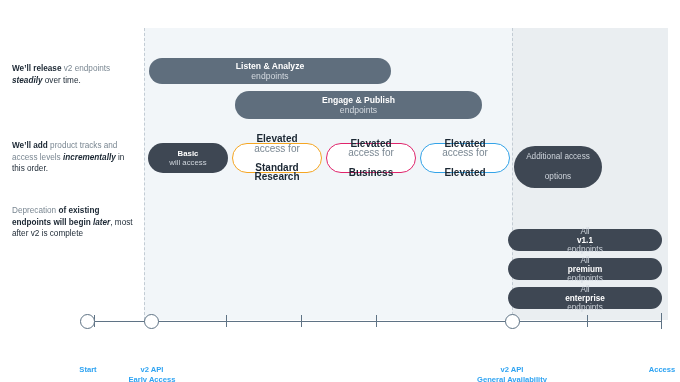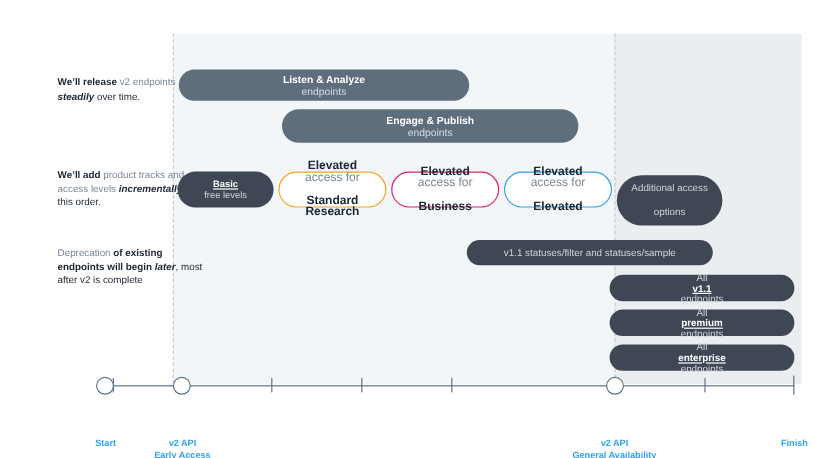--- a/index.html
+++ b/index.html
@@ -13,37 +13,37 @@
   .band{position:absolute;top:28px;height:292px;}
   .band-left{left:144px;width:368px;background:#f2f6f9;}
   .band-right{left:512px;width:156px;background:#eaeef1;}
 
   
   .vguide{position:absolute;top:28px;height:292px;width:0;
           border-left:1px dashed #c3ccd4;}
 
   
   .row-label{position:absolute;left:12px;width:126px;
-             font-size:8.2px;line-height:11.5px;color:#7a8792;margin-left:36px;}
+             font-size:8.2px;line-height:11.5px;color:#7a8792;}
   .row-label b{color:#1b2733;font-weight:bold;}
   .row-label i{color:#1b2733;font-weight:bold;font-style:italic;}
   .row-label .plain-dark{color:#1b2733;}
 
   
   .pill{position:absolute;display:flex;align-items:center;
         justify-content:center;text-align:center;border-radius:999px;
         box-sizing:border-box;}
   .pill span{display:block;}
 
   .pill-slate{background:#5f6e7d;color:#ffffff;font-size:8.6px;}
   .pill-slate b{font-weight:bold;color:#ffffff;}
   .pill-slate .lt{color:#d4dae0;font-weight:normal;}
 
   .pill-dark{background:#3e4753;color:#ffffff;font-size:8.2px;}
-  .pill-dark b{font-weight:bold;color:#ffffff;text-decoration:underline;}
+  .pill-dark b{font-weight:bold;color:#ffffff;}
   .pill-dark .lt{color:#cfd5dc;font-weight:normal;}
 
   .pill-outline{background:#ffffff;border:1.6px solid #cccccc;
                 font-size:7.4px;line-height:9.4px;color:#1b2733;}
   .pill-outline b{font-weight:bold;}
   .pill-outline .lt{color:#7a8792;font-weight:normal;}
 
   .pill-two-line{font-size:10px;line-height:9.6px;}
 
   
@@ -75,21 +75,21 @@
       <span class="lt">endpoints</span></span>
   </div>
 
   <div class="pill pill-slate" style="left:235px;top:91px;width:247px;height:28px;">
     <span><b>Engage &amp; Publish</b>
       <span class="lt">endpoints</span></span>
   </div>
 
   <div class="pill pill-dark" style="left:148px;top:143px;width:80px;height:30px;font-size:7.8px;">
     <span><b>Basic</b>
-      <span class="lt">free levels</span></span>
+      <span class="lt">will access</span></span>
   </div>
 
   <div class="pill pill-outline pill-two-line" style="left:232px;top:143px;width:90px;height:30px;border-color:#f5a623;">
     <span>
       <span><b>Elevated</b>
         <span class="lt">access for</span></span><br>
       <b>Standard Research</b>
     </span>
   </div>
 
@@ -109,23 +109,20 @@
     </span>
   </div>
 
   <div class="pill pill-dark" style="left:514px;top:146px;width:88px;height:42px;line-height:9.8px;">
     <span>
       <span class="lt">Additional access</span><br>
       <span class="lt">options</span>
     </span>
   </div>
 
-  <div class="pill pill-dark" style="left:389px;top:200px;width:205px;height:21px;">
-    <span class="lt">v1.1 statuses/filter and statuses/sample</span>
-  </div>
 
   <div class="pill pill-dark" style="left:508px;top:229px;width:154px;height:22px;">
     <span><span class="lt">All </span><b>v1.1</b><span class="lt"> endpoints</span></span>
   </div>
 
   <div class="pill pill-dark" style="left:508px;top:258px;width:154px;height:22px;">
     <span><span class="lt">All </span><b>premium</b><span class="lt"> endpoints</span></span>
   </div>
 
   <div class="pill pill-dark" style="left:508px;top:287px;width:154px;height:22px;">
@@ -153,16 +150,16 @@
     <span>v2 API</span><br>
     <span>Early Access</span>
   </div>
 
   <div class="axis-label" style="left:457px;top:333px;width:110px;">
     <span>v2 API</span><br>
     <span>General Availability</span>
   </div>
 
   <div class="axis-label" style="left:636px;top:333px;width:52px;">
-    <span>Finish</span>
+    <span>Access</span>
   </div>
 
 </div>
 
 </body></html>

